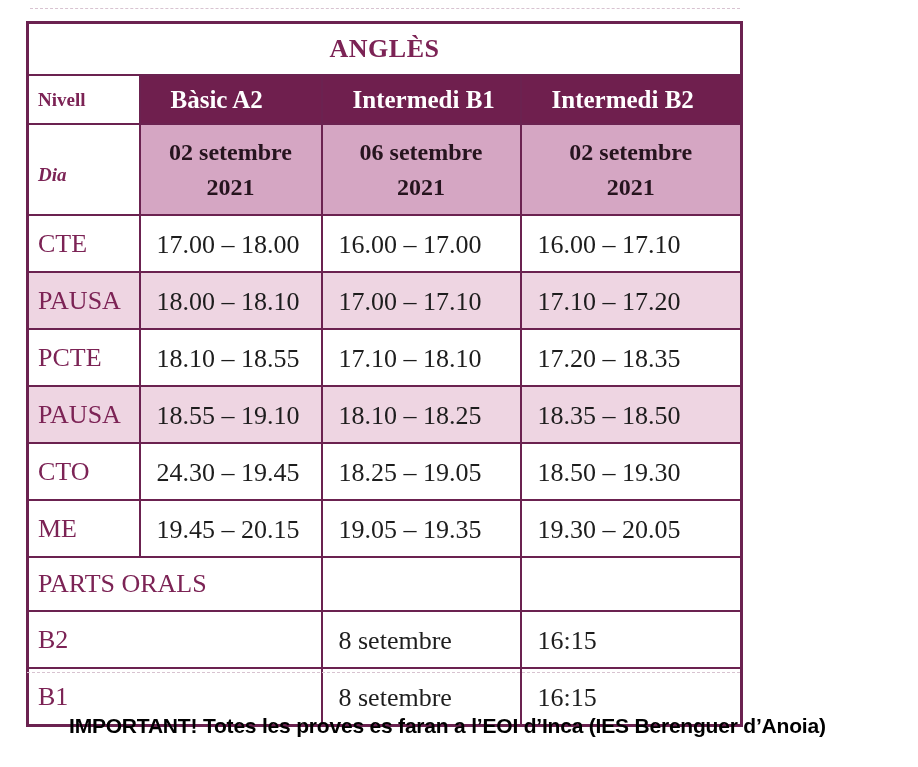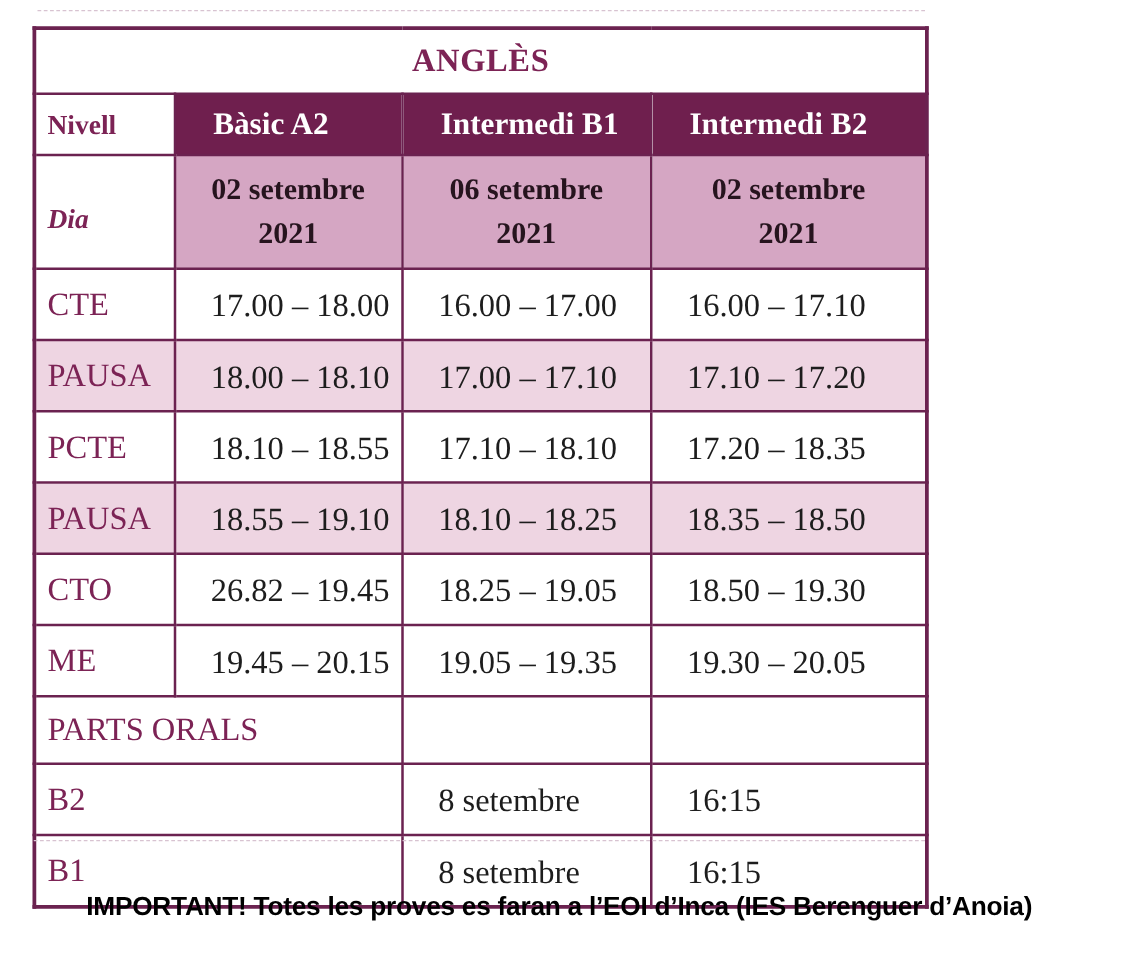--- a/index.html
+++ b/index.html
@@ -43,21 +43,21 @@
 
   .c-title {
     text-align: center;
     font-weight: bold;
     font-size: 26px;
     letter-spacing: 0.5px;
     color: var(--maroon_text, #7c2355);
   }
   .c-nivlabel, .c-dialabel {
     font-weight: bold;
-    font-size: 22px;
+    font-size: 19px;
     color: var(--maroon_text, #7c2355);
     padding-left: 9px;
     background: #ffffff;
   }
   .c-dialabel { vertical-align: top; padding-top: 12px; font-style: italic; }
   .c-level {
     background: var(--header_bg, #6f1f4e);
     color: var(--header_text, #ffffff);
     font-weight: bold;
     font-size: 25px;
@@ -79,21 +79,21 @@
   .c-rowlabel {
     color: var(--maroon_text, #7c2355);
     font-size: 26px;
     padding-left: 9px;
     background: #ffffff;
     margin-top: 12px;
   }
   .c-time {
     color: var(--dark_text, #1d1d1d);
     font-size: 26px;
-    padding-left: 28px;
+    padding-left: 16px;
     padding-top: 4px;
     background: #ffffff;
   }
   tr.hl .c-rowlabel, tr.hl .c-time, .c-empty.hl {
     background: var(--row_pink, #eed5e2);
   }
   .c-empty { background: #ffffff; }
 
   .footer-note {
     position: absolute;
@@ -171,21 +171,21 @@
 
     <tr class="r-time hl">
       <td class="c-rowlabel">PAUSA</td>
       <td class="c-time">18.55 – 19.10</td>
       <td class="c-time">18.10 – 18.25</td>
       <td class="c-time">18.35 – 18.50</td>
     </tr>
 
     <tr class="r-time">
       <td class="c-rowlabel">CTO</td>
-      <td class="c-time">26.82 – 19.45</td>
+      <td class="c-time">24.30 – 19.45</td>
       <td class="c-time">18.25 – 19.05</td>
       <td class="c-time">18.50 – 19.30</td>
     </tr>
 
     <tr class="r-time">
       <td class="c-rowlabel">ME</td>
       <td class="c-time">19.45 – 20.15</td>
       <td class="c-time">19.05 – 19.35</td>
       <td class="c-time">19.30 – 20.05</td>
     </tr>

